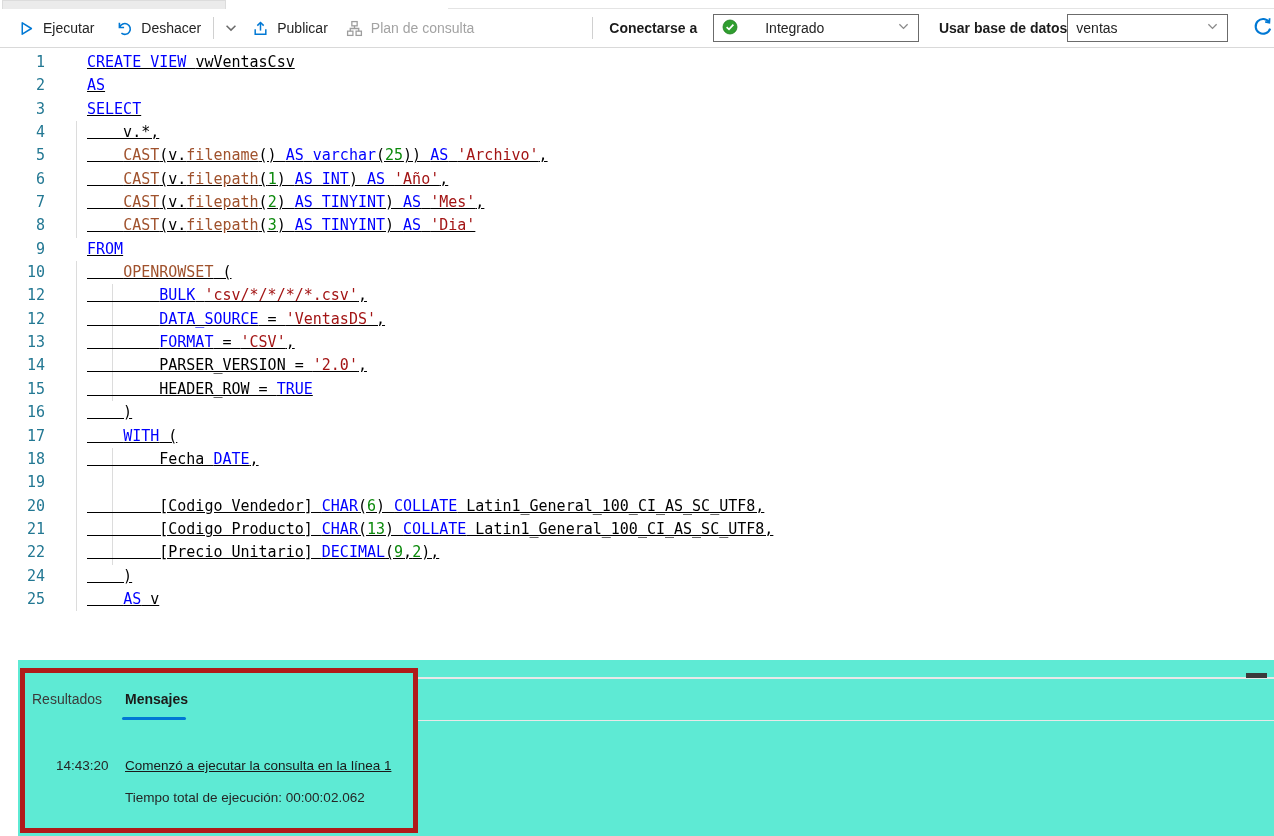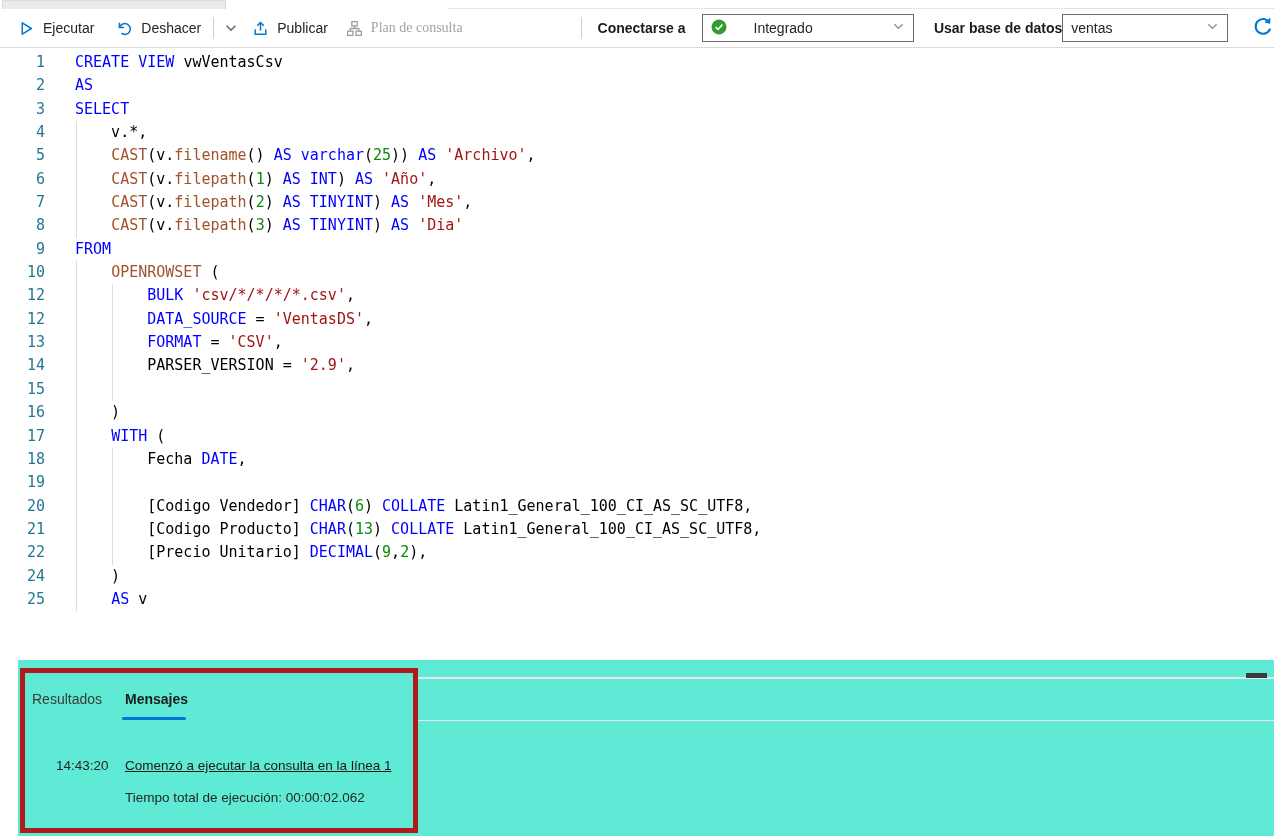--- a/index.html
+++ b/index.html
@@ -26,21 +26,21 @@
            align-items:center; padding:0 8px; gap:8px; font-size:14px; color:#242424; cursor:pointer; }
   .combo .grow { flex:1; }
   .refresh-btn { background:none; border:none; cursor:pointer; display:flex; align-items:center; }
 
   
   .editor { position:absolute; left:0; top:48px; width:1274px; height:612px; background:#fff;
             font-family:"DejaVu Sans Mono","Liberation Mono",monospace; font-size:15px; padding-top:3px; }
   .crow { position:relative; height:23.35px; line-height:23.35px; white-space:pre; }
   .crow .hl { position:absolute; left:52px; right:14px; top:0; bottom:0; background:#ebebeb; }
   .crow .ln { position:absolute; left:0; width:45px; text-align:right; color:var(--lnc,#237893); }
-  .crow .ct { position:absolute; left:75px; color:#000; }
+  .crow .ct { position:absolute; left:87px; color:#000;text-decoration:underline; }
   .guide { position:absolute; top:0; bottom:0; width:1px; background:#dcdcdc; }
   .k { color:var(--kw,#0000ff); }
   .f { color:var(--fn,#a0522d); }
   .s { color:var(--st,#a31515); }
   .n { color:var(--nu,#0c8a0c); }
   .p { color:#000; }
 
   
   .panel { position:absolute; left:18px; top:660px; width:1274px; height:176px; background:#5eead4; }
   .pdiv1 { position:absolute; left:398px; right:0; top:17px; height:2px; background:#e8e8e8; }
@@ -99,21 +99,21 @@
     <span>
       <svg width="17" height="17" viewBox="0 0 16 16" fill="none" stroke="#0078d4" stroke-width="1.4">
         <path d="M5 5.3 L8 2.3 L11 5.3"></path>
           <path d="M8 2.6 V10"></path>
           <path d="M3 8.6 V13.4 H13 V8.6"></path>
       </svg>
     </span>
     <span>Publicar</span>
   </button>
 
-  <button class="tb disabled" style="margin-left:18px;font-family:Liberation Serif, serif;">
+  <button class="tb disabled" style="margin-left:18px;">
     <span>
       <svg width="17" height="17" viewBox="0 0 16 16" fill="none" stroke="#9d9d9d" stroke-width="1.2">
         <rect x="5.5" y="1.5" width="5" height="4"></rect>
           <rect x="1.5" y="10.5" width="5" height="4"></rect>
           <rect x="9.5" y="10.5" width="5" height="4"></rect>
         <path d="M8 5.5 V8 M4 10.5 V8 H12 V10.5"></path>
       </svg>
     </span>
     <span>Plan de consulta</span>
   </button>
@@ -166,22 +166,22 @@
       <div class="crow"><div class="guide" style="left: 75.5px;"></div><span class="ln">4</span><span class="ct"><span class="p">    v.*,</span></span></div>
       <div class="crow"><div class="guide" style="left: 75.5px;"></div><span class="ln">5</span><span class="ct"><span class="p">    </span><span class="f">CAST</span><span class="p">(v.</span><span class="f">filename</span><span class="p">() </span><span class="k">AS</span><span class="p"> </span><span class="k">varchar</span><span class="p">(</span><span class="n">25</span><span class="p">)) </span><span class="k">AS</span><span class="p"> </span><span class="s">'Archivo'</span><span class="p">,</span></span></div>
       <div class="crow"><div class="guide" style="left: 75.5px;"></div><span class="ln">6</span><span class="ct"><span class="p">    </span><span class="f">CAST</span><span class="p">(v.</span><span class="f">filepath</span><span class="p">(</span><span class="n">1</span><span class="p">) </span><span class="k">AS INT</span><span class="p">) </span><span class="k">AS</span><span class="p"> </span><span class="s">'Año'</span><span class="p">,</span></span></div>
       <div class="crow"><div class="guide" style="left: 75.5px;"></div><span class="ln">7</span><span class="ct"><span class="p">    </span><span class="f">CAST</span><span class="p">(v.</span><span class="f">filepath</span><span class="p">(</span><span class="n">2</span><span class="p">) </span><span class="k">AS TINYINT</span><span class="p">) </span><span class="k">AS</span><span class="p"> </span><span class="s">'Mes'</span><span class="p">,</span></span></div>
       <div class="crow"><div class="guide" style="left: 75.5px;"></div><span class="ln">8</span><span class="ct"><span class="p">    </span><span class="f">CAST</span><span class="p">(v.</span><span class="f">filepath</span><span class="p">(</span><span class="n">3</span><span class="p">) </span><span class="k">AS TINYINT</span><span class="p">) </span><span class="k">AS</span><span class="p"> </span><span class="s">'Dia'</span></span></div>
       <div class="crow"><span class="ln">9</span><span class="ct"><span class="k">FROM</span></span></div>
       <div class="crow"><div class="guide" style="left: 75.5px;"></div><span class="ln">10</span><span class="ct"><span class="p">    </span><span class="f">OPENROWSET</span><span class="p"> (</span></span></div>
       <div class="crow"><div class="guide" style="left: 75.5px;"></div><div class="guide" style="left: 111.6px;"></div><span class="ln">12</span><span class="ct"><span class="p">        </span><span class="k">BULK</span><span class="p"> </span><span class="s">'csv/*/*/*/*.csv'</span><span class="p">,</span></span></div>
       <div class="crow"><div class="guide" style="left: 75.5px;"></div><div class="guide" style="left: 111.6px;"></div><span class="ln">12</span><span class="ct"><span class="p">        </span><span class="k">DATA_SOURCE</span><span class="p"> = </span><span class="s">'VentasDS'</span><span class="p">,</span></span></div>
       <div class="crow"><div class="guide" style="left: 75.5px;"></div><div class="guide" style="left: 111.6px;"></div><span class="ln">13</span><span class="ct"><span class="p">        </span><span class="k">FORMAT</span><span class="p"> = </span><span class="s">'CSV'</span><span class="p">,</span></span></div>
-      <div class="crow"><div class="guide" style="left: 75.5px;"></div><div class="guide" style="left: 111.6px;"></div><span class="ln">14</span><span class="ct"><span class="p">        PARSER_VERSION = </span><span class="s">'2.9'</span><span class="p">,</span></span></div>
-      <div class="crow"><div class="guide" style="left: 75.5px;"></div><div class="guide" style="left: 111.6px;"></div><span class="ln">15</span></div>
+      <div class="crow"><div class="guide" style="left: 75.5px;"></div><div class="guide" style="left: 111.6px;"></div><span class="ln">14</span><span class="ct"><span class="p">        PARSER_VERSION = </span><span class="s">'2.0'</span><span class="p">,</span></span></div>
+      <div class="crow"><div class="guide" style="left: 75.5px;"></div><div class="guide" style="left: 111.6px;"></div><span class="ln">15</span><span class="ct"><span class="p">        HEADER_ROW = </span><span class="k">TRUE</span></span></div>
       <div class="crow"><div class="guide" style="left: 75.5px;"></div><span class="ln">16</span><span class="ct"><span class="p">    )</span></span></div>
       <div class="crow"><div class="guide" style="left: 75.5px;"></div><span class="ln">17</span><span class="ct"><span class="p">    </span><span class="k">WITH</span><span class="p"> (</span></span></div>
       <div class="crow"><div class="guide" style="left: 75.5px;"></div><div class="guide" style="left: 111.6px;"></div><span class="ln">18</span><span class="ct"><span class="p">        Fecha </span><span class="k">DATE</span><span class="p">,</span></span></div>
       <div class="crow"><div class="guide" style="left: 75.5px;"></div><div class="guide" style="left: 111.6px;"></div><span class="ln">19</span></div>
       <div class="crow"><div class="guide" style="left: 75.5px;"></div><div class="guide" style="left: 111.6px;"></div><span class="ln">20</span><span class="ct"><span class="p">        [Codigo Vendedor] </span><span class="k">CHAR</span><span class="p">(</span><span class="n">6</span><span class="p">) </span><span class="k">COLLATE</span><span class="p"> Latin1_General_100_CI_AS_SC_UTF8,</span></span></div>
       <div class="crow"><div class="guide" style="left: 75.5px;"></div><div class="guide" style="left: 111.6px;"></div><span class="ln">21</span><span class="ct"><span class="p">        [Codigo Producto] </span><span class="k">CHAR</span><span class="p">(</span><span class="n">13</span><span class="p">) </span><span class="k">COLLATE</span><span class="p"> Latin1_General_100_CI_AS_SC_UTF8,</span></span></div>
       <div class="crow"><div class="guide" style="left: 75.5px;"></div><div class="guide" style="left: 111.6px;"></div><span class="ln">22</span><span class="ct"><span class="p">        [Precio Unitario] </span><span class="k">DECIMAL</span><span class="p">(</span><span class="n">9</span><span class="p">,</span><span class="n">2</span><span class="p">),</span></span></div>
       <div class="crow"><div class="guide" style="left: 75.5px;"></div><span class="ln">24</span><span class="ct"><span class="p">    )</span></span></div>
       <div class="crow"><div class="guide" style="left: 75.5px;"></div><span class="ln">25</span><span class="ct"><span class="p">    </span><span class="k">AS</span><span class="p"> v</span></span></div>
     </div>

